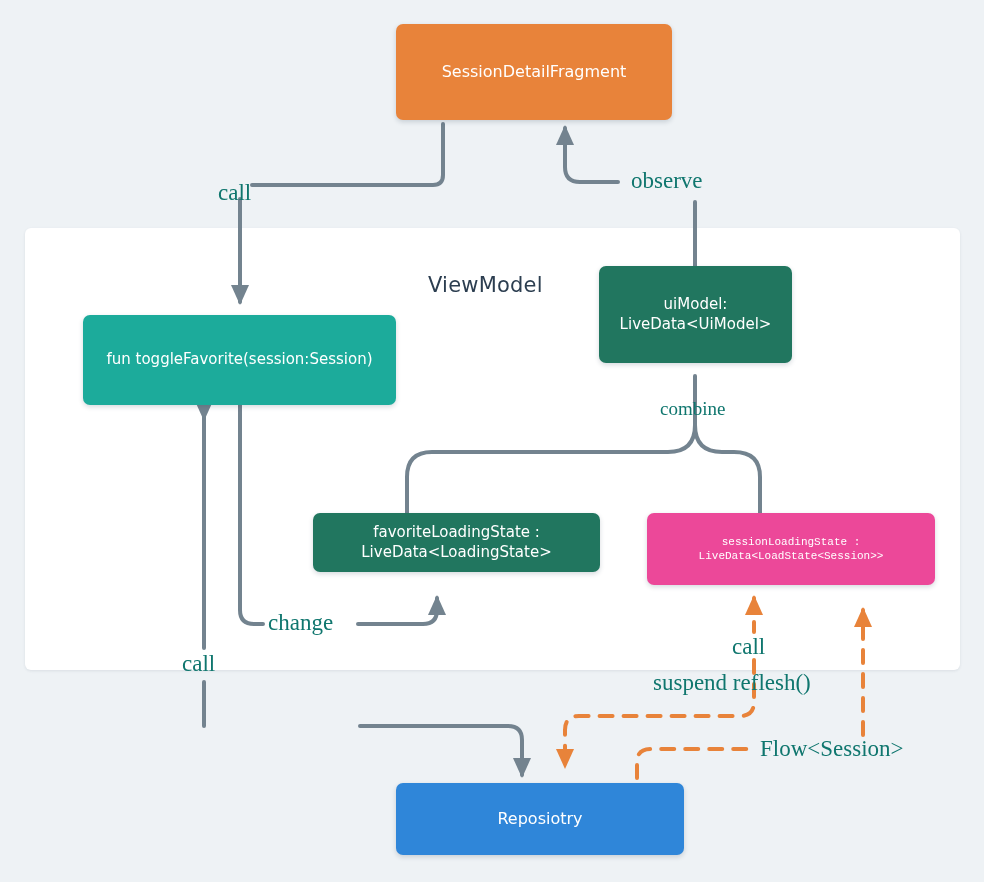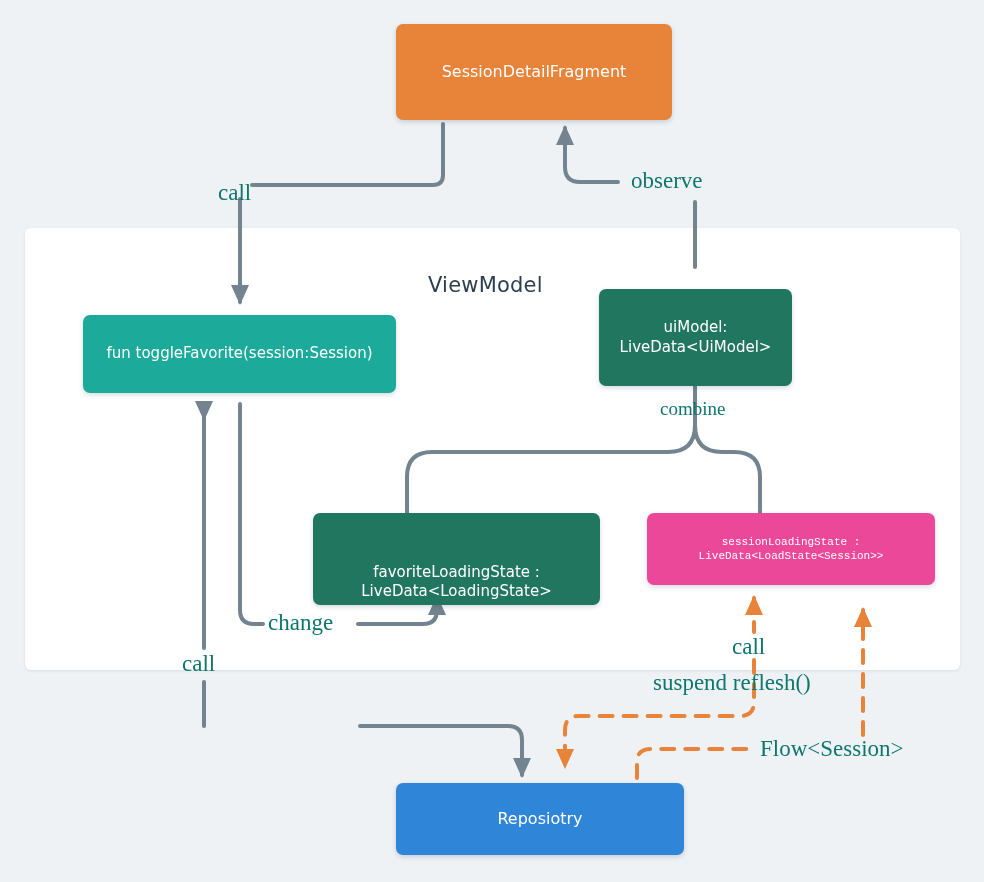--- a/index.html
+++ b/index.html
@@ -111,30 +111,30 @@
 
       <path d="M 637 778 L 637 762 Q 637 749 651 749 L 752 749"></path>
       <path d="M 863 735 L 863 610" marker-end="url(#arrow-orange)"></path>
     </g>
   </svg>
 
   <div class="node" style="left:372px; top:24px; width:276px; height:96px; background:#e8833a; font-size:16px;margin-left:24px;">
     <span class="node-label">SessionDetailFragment</span>
   </div>
 
-  <div class="node" style="left:599px; top:266px; width:193px; height:97px; background:#21765f; font-size:15px;margin-top:23px;">
+  <div class="node" style="left:599px; top:266px; width:193px; height:97px; background:#21765f; font-size:15px;">
     <span class="node-label">uiModel:
 LiveData&lt;UiModel&gt;</span>
   </div>
 
-  <div class="node" style="left:83px; top:315px; width:313px; height:78px; background:#1cab9b; font-size:15px;">
+  <div class="node" style="left:83px; top:315px; width:313px; height:90px; background:#1cab9b; font-size:15px;">
     <span class="node-label">fun toggleFavorite(session:Session)</span>
   </div>
 
-  <div class="node" style="left:313px; top:513px; width:287px; height:92px; background:#21765f; font-size:15px;align-items:flex-end;">
+  <div class="node" style="left:313px; top:513px; width:287px; height:59px; background:#21765f; font-size:15px;">
     <span class="node-label">favoriteLoadingState :
 LiveData&lt;LoadingState&gt;</span>
   </div>
 
   <div class="node" style="left:647px; top:513px; width:288px; height:72px; background:#ec4899; font-size:11px;font-family:Liberation Mono, monospace;">
     <span class="node-label">sessionLoadingState :
 LiveData&lt;LoadState&lt;Session&gt;&gt;</span>
   </div>
 
   <div class="node" style="left:396px; top:783px; width:288px; height:72px; background:#2f86d9; font-size:16px;">

